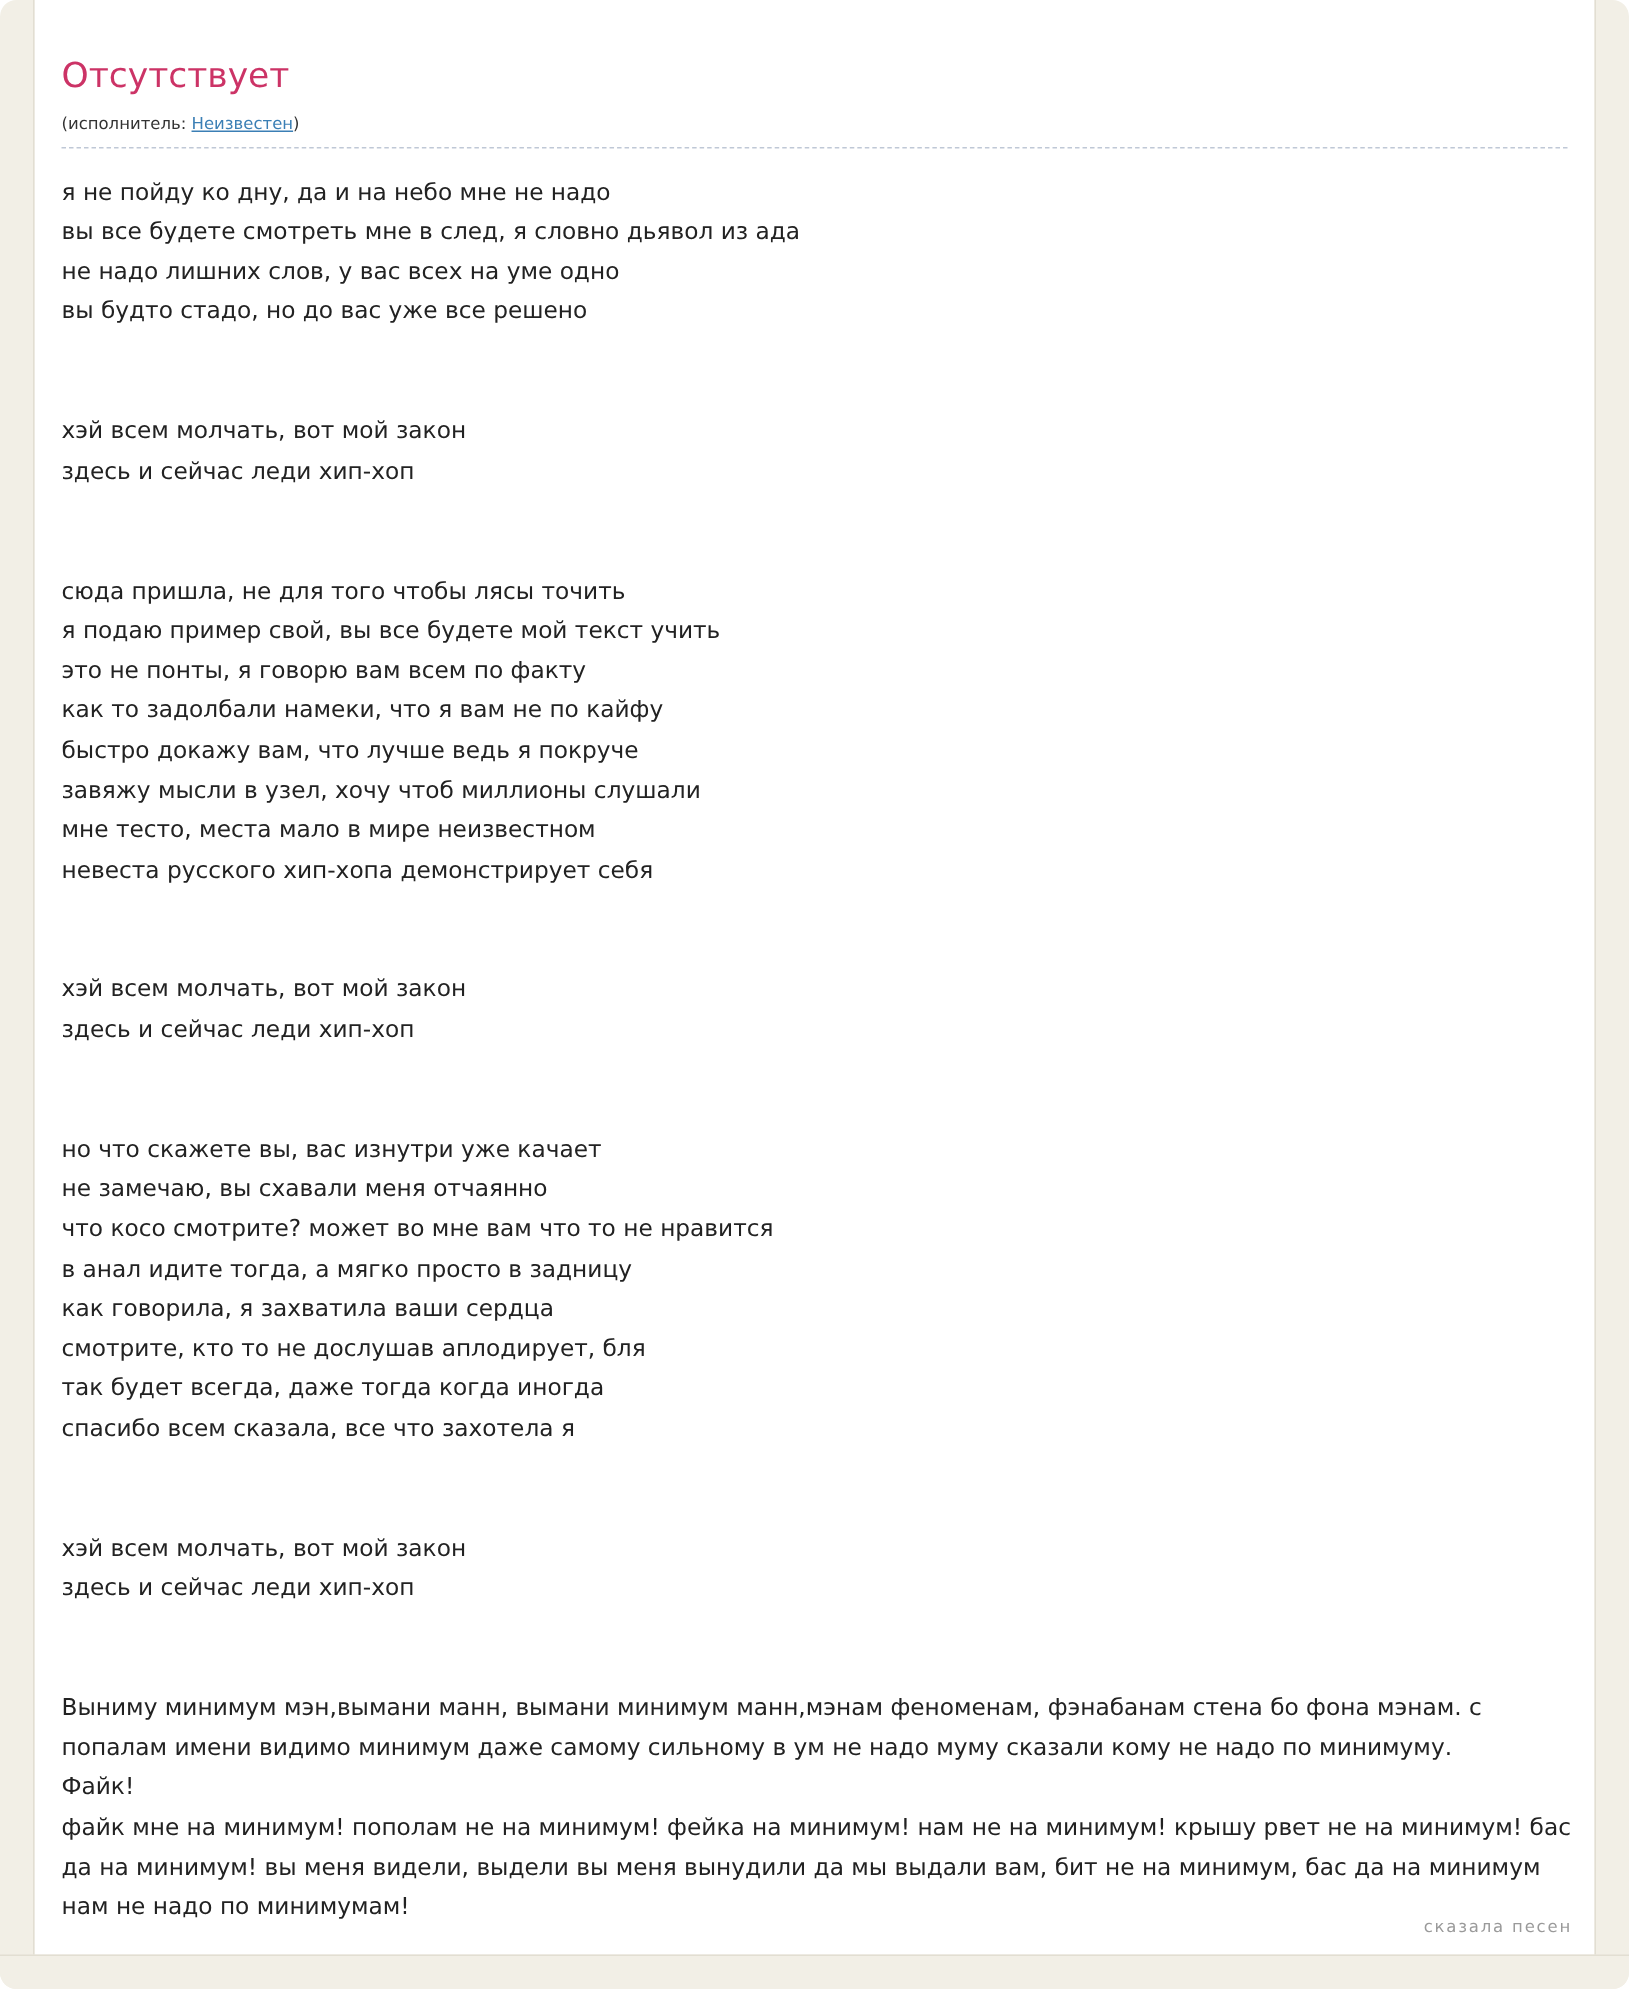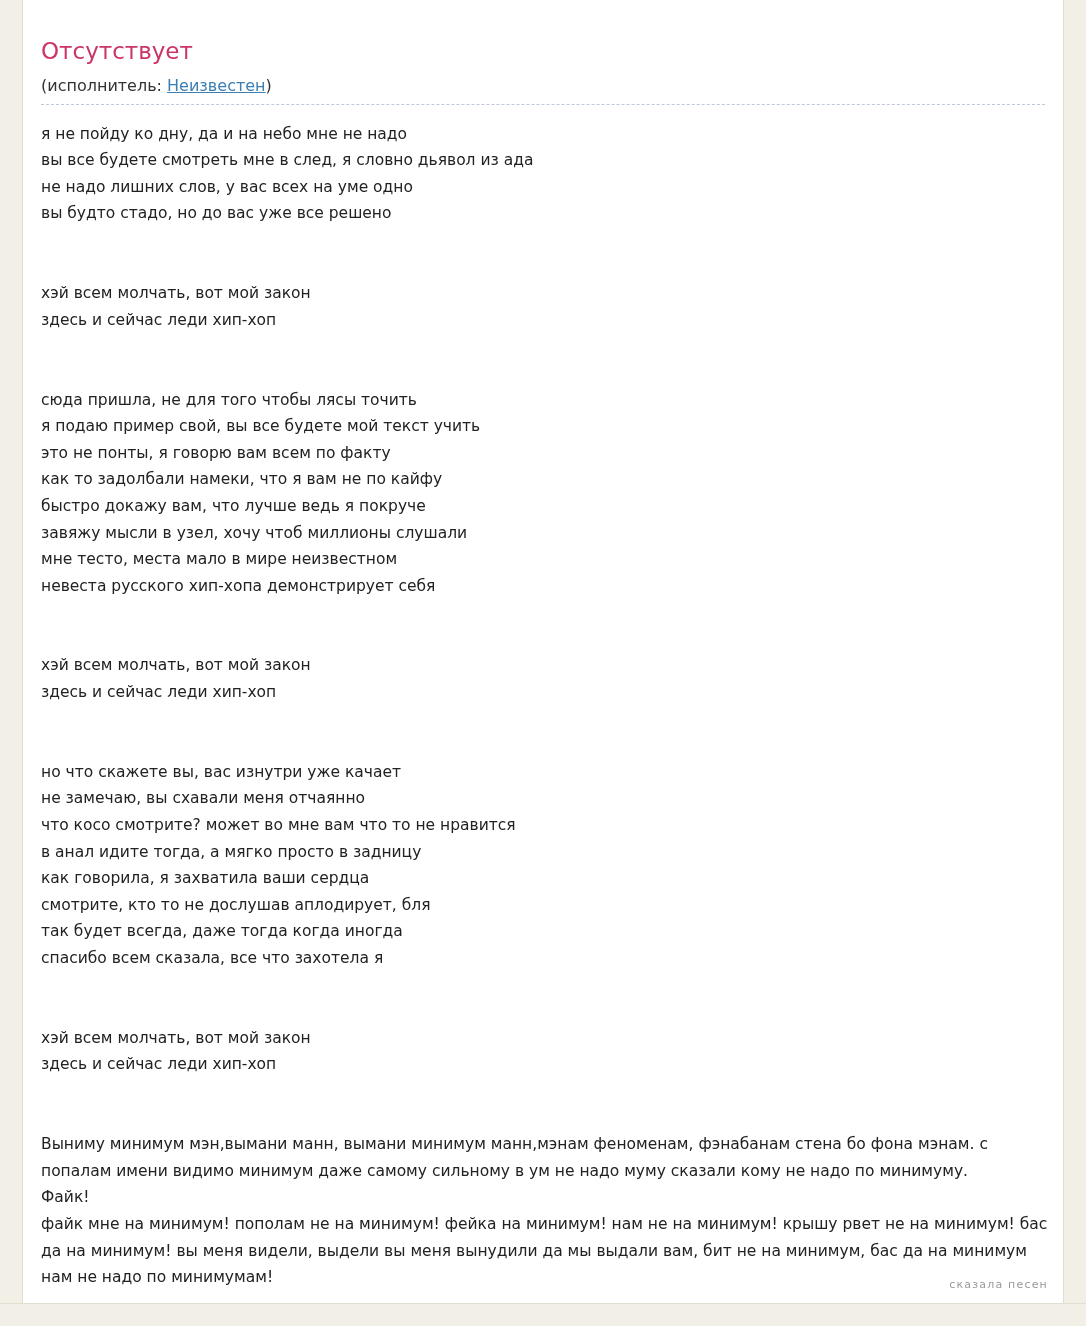--- a/index.html
+++ b/index.html
@@ -14,20 +14,21 @@
     font-family: "DejaVu Sans", sans-serif;
   }
   .page {
     position: absolute;
     left: 0;
     top: 0;
     width: 1086px;
     height: 1326px;
     background: #ffffff;
     overflow: hidden;
+    border-radius: 11px;
   }
   .edge-left {
     position: absolute;
     left: 0; top: 0;
     width: 22px; height: 1326px;
     background: #f2efe6;
     border-right: 1px solid #e2ded2;
   }
   .edge-right {
     position: absolute;
@@ -54,21 +55,21 @@
     margin: 0;
     padding: 38px 0 0 18px;
     font-size: 23px;
     font-weight: normal;
     color: #cc3366;
     font-family: "DejaVu Sans", sans-serif;
     line-height: 1.2;
   }
   .artist-line {
     padding: 10px 0 0 18px;
-    font-size: 16px;
+    font-size: 11px;
     color: #333333;
     font-family: "DejaVu Sans", sans-serif;
   }
   .artist-line a {
     color: #3b7fb5;
     text-decoration: underline;
   }
   .divider {
     margin: 9px 18px 0 18px;
     border-top: 1px dashed #bfc8d6;

